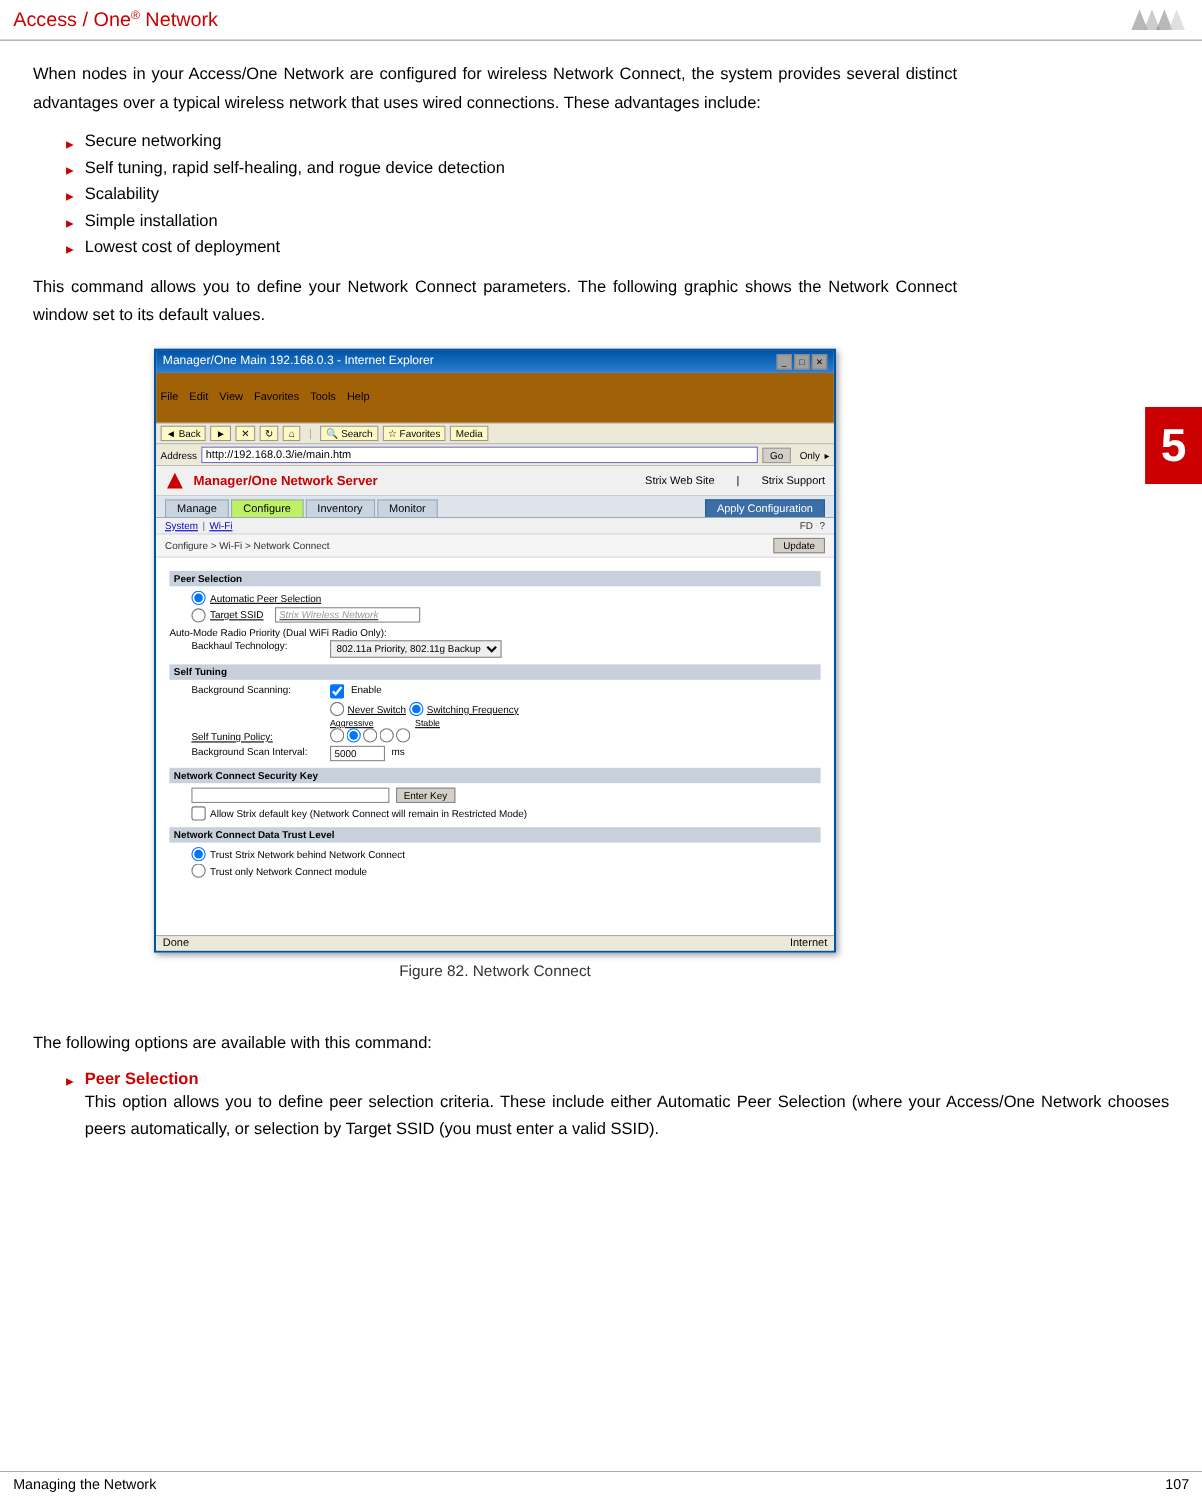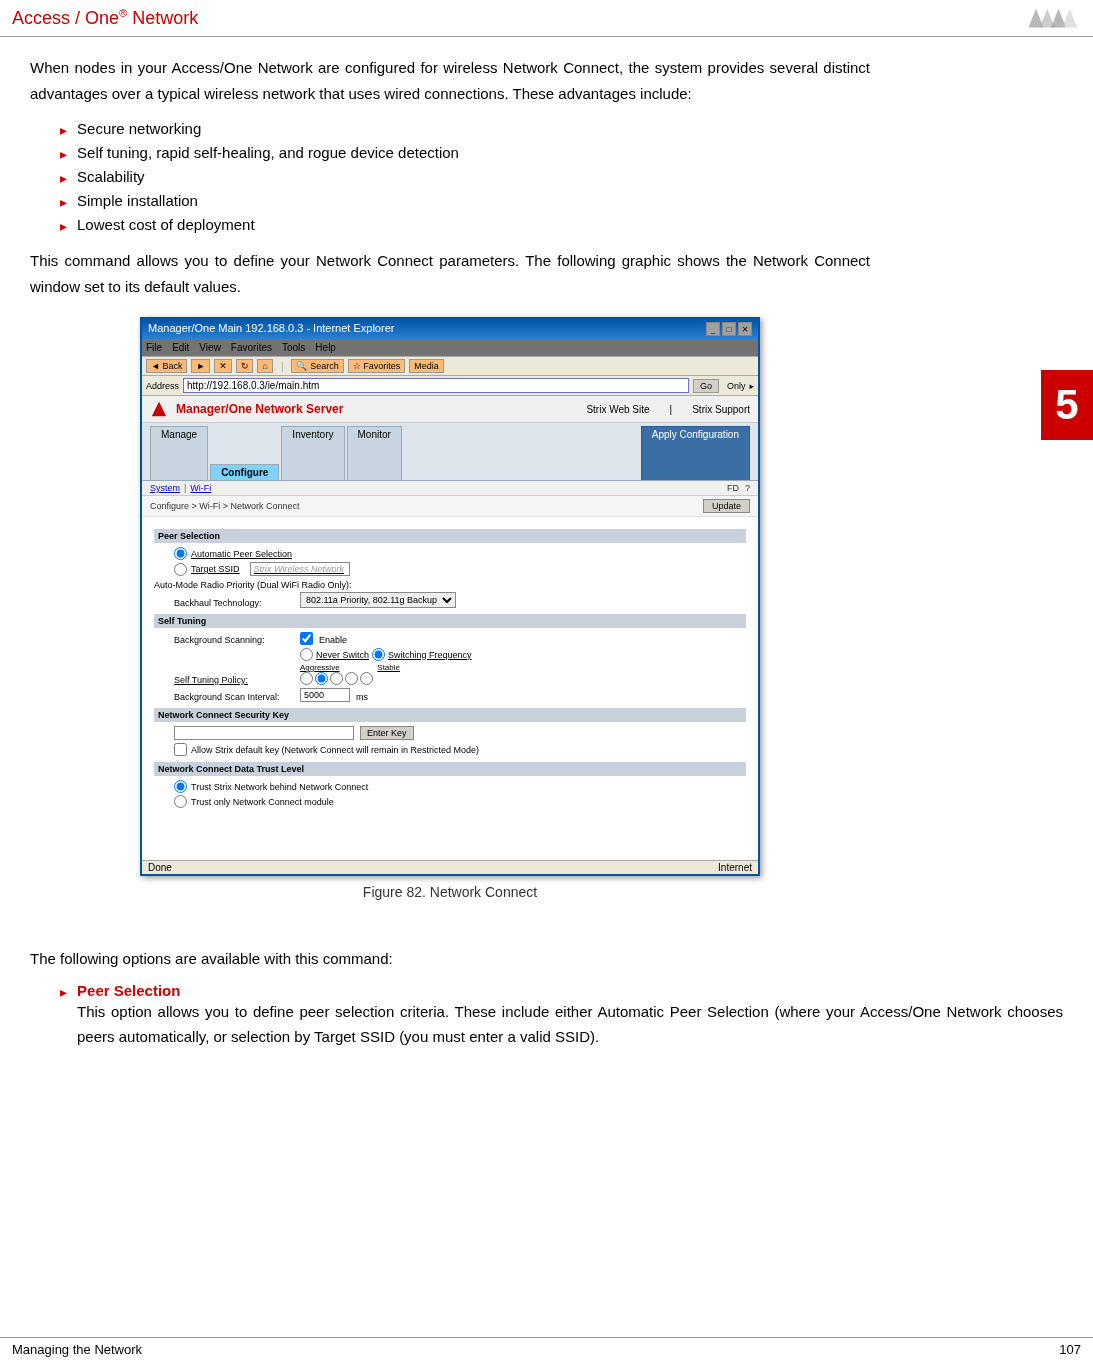--- a/index.html
+++ b/index.html
@@ -109,38 +109,38 @@
     }
     .ie-btn {
       width: 14px; height: 14px;
       background: #a0a0a0;
       border: 1px solid #888;
       font-size: 8px;
       display: flex;align-items:center;justify-content:center;
       color: #000;
     }
     .ie-menubar {
-      background: #737373;
-      padding: 3px 4px;
+      background: #a16207;
+      padding: 17px 4px;
       font-size: 10px;
       display: flex;
       gap: 10px;
       border-bottom: 1px solid #aaa;
     }
     .ie-toolbar {
       background: #ECE9D8;
       padding: 2px 4px;
       display: flex;
       align-items: center;
       gap: 4px;
       border-bottom: 1px solid #aaa;
       font-size: 10px;
     }
     .ie-toolbar-btn {
-      background: #fdba74;
+      background: #fef9c3;
       border: 1px solid #999;
       padding: 1px 4px;
       font-size: 9px;
       cursor: pointer;
     }
     .ie-addressbar {
       background: #ECE9D8;
       padding: 2px 4px;
       display: flex;
       align-items: center;
@@ -195,23 +195,22 @@
     }
     .web-nav-tab {
       padding: 2px 10px;
       background: #c8d4e0;
       border: 1px solid #9ab;
       border-bottom: none;
       font-size: 10px;
       cursor: pointer;
     }
     .web-nav-tab.active {
-      background: #7dd3fc;
-      font-weight: bold;
-      margin-top: 38px;
+      background: #bef264;
+      font-weight: normal;
     }
     .web-nav-tab-right {
       margin-left: auto;
       padding: 2px 10px;
       background: #3a6ea5;
       color: #fff;
       border: 1px solid #2a5e95;
       border-bottom: none;
       font-size: 10px;
       cursor: pointer;
@@ -242,21 +241,21 @@
     .form-section-title {
       background: #c8d0dc;
       padding: 2px 4px;
       font-weight: bold;
       font-size: 9px;
       margin-bottom: 4px;
       margin-top: 6px;
     }
     .form-row {
       display: flex;
-      align-items: flex-end;
+      align-items: flex-start;
       margin-bottom: 3px;
       gap: 6px;
     }
     .form-label {
       min-width: 120px;
       font-size: 9px;
     }
     .form-radio-group {
       display: flex;
       flex-direction: column;
@@ -531,21 +530,21 @@
 
           <div class="form-section-title">Peer Selection</div>
           <div class="form-radio-group" style="margin-left:20px; margin-bottom:4px;text-decoration:underline;">
             <div class="form-radio-row">
               <input type="radio" name="peer" checked="" style="">
               <span>Automatic Peer Selection</span>
             </div>
             <div class="form-radio-row">
               <input type="radio" name="peer" style="">
               <span>Target SSID</span>
-              <input type="text" class="form-input" value="Strix Wireless Network" style="width: 100px; margin-left: 6px; color: rgb(153, 153, 153); font-style: italic;">
+              <input type="text" class="form-input" value="Strix Wireless Network" style="width: 132px; margin-left: 6px; color: rgb(153, 153, 153); font-style: italic;">
             </div>
           </div>
 
           <div style="margin-bottom:4px;">
             <div style="font-size:9px; margin-bottom:2px;">Auto-Mode Radio Priority (Dual WiFi Radio Only):</div>
             <div class="form-row" style="margin-left:20px;">
               <span class="form-label">Backhaul Technology:</span>
               <select class="form-select">
                 <option>802.11a Priority, 802.11g Backup</option>
               </select>

